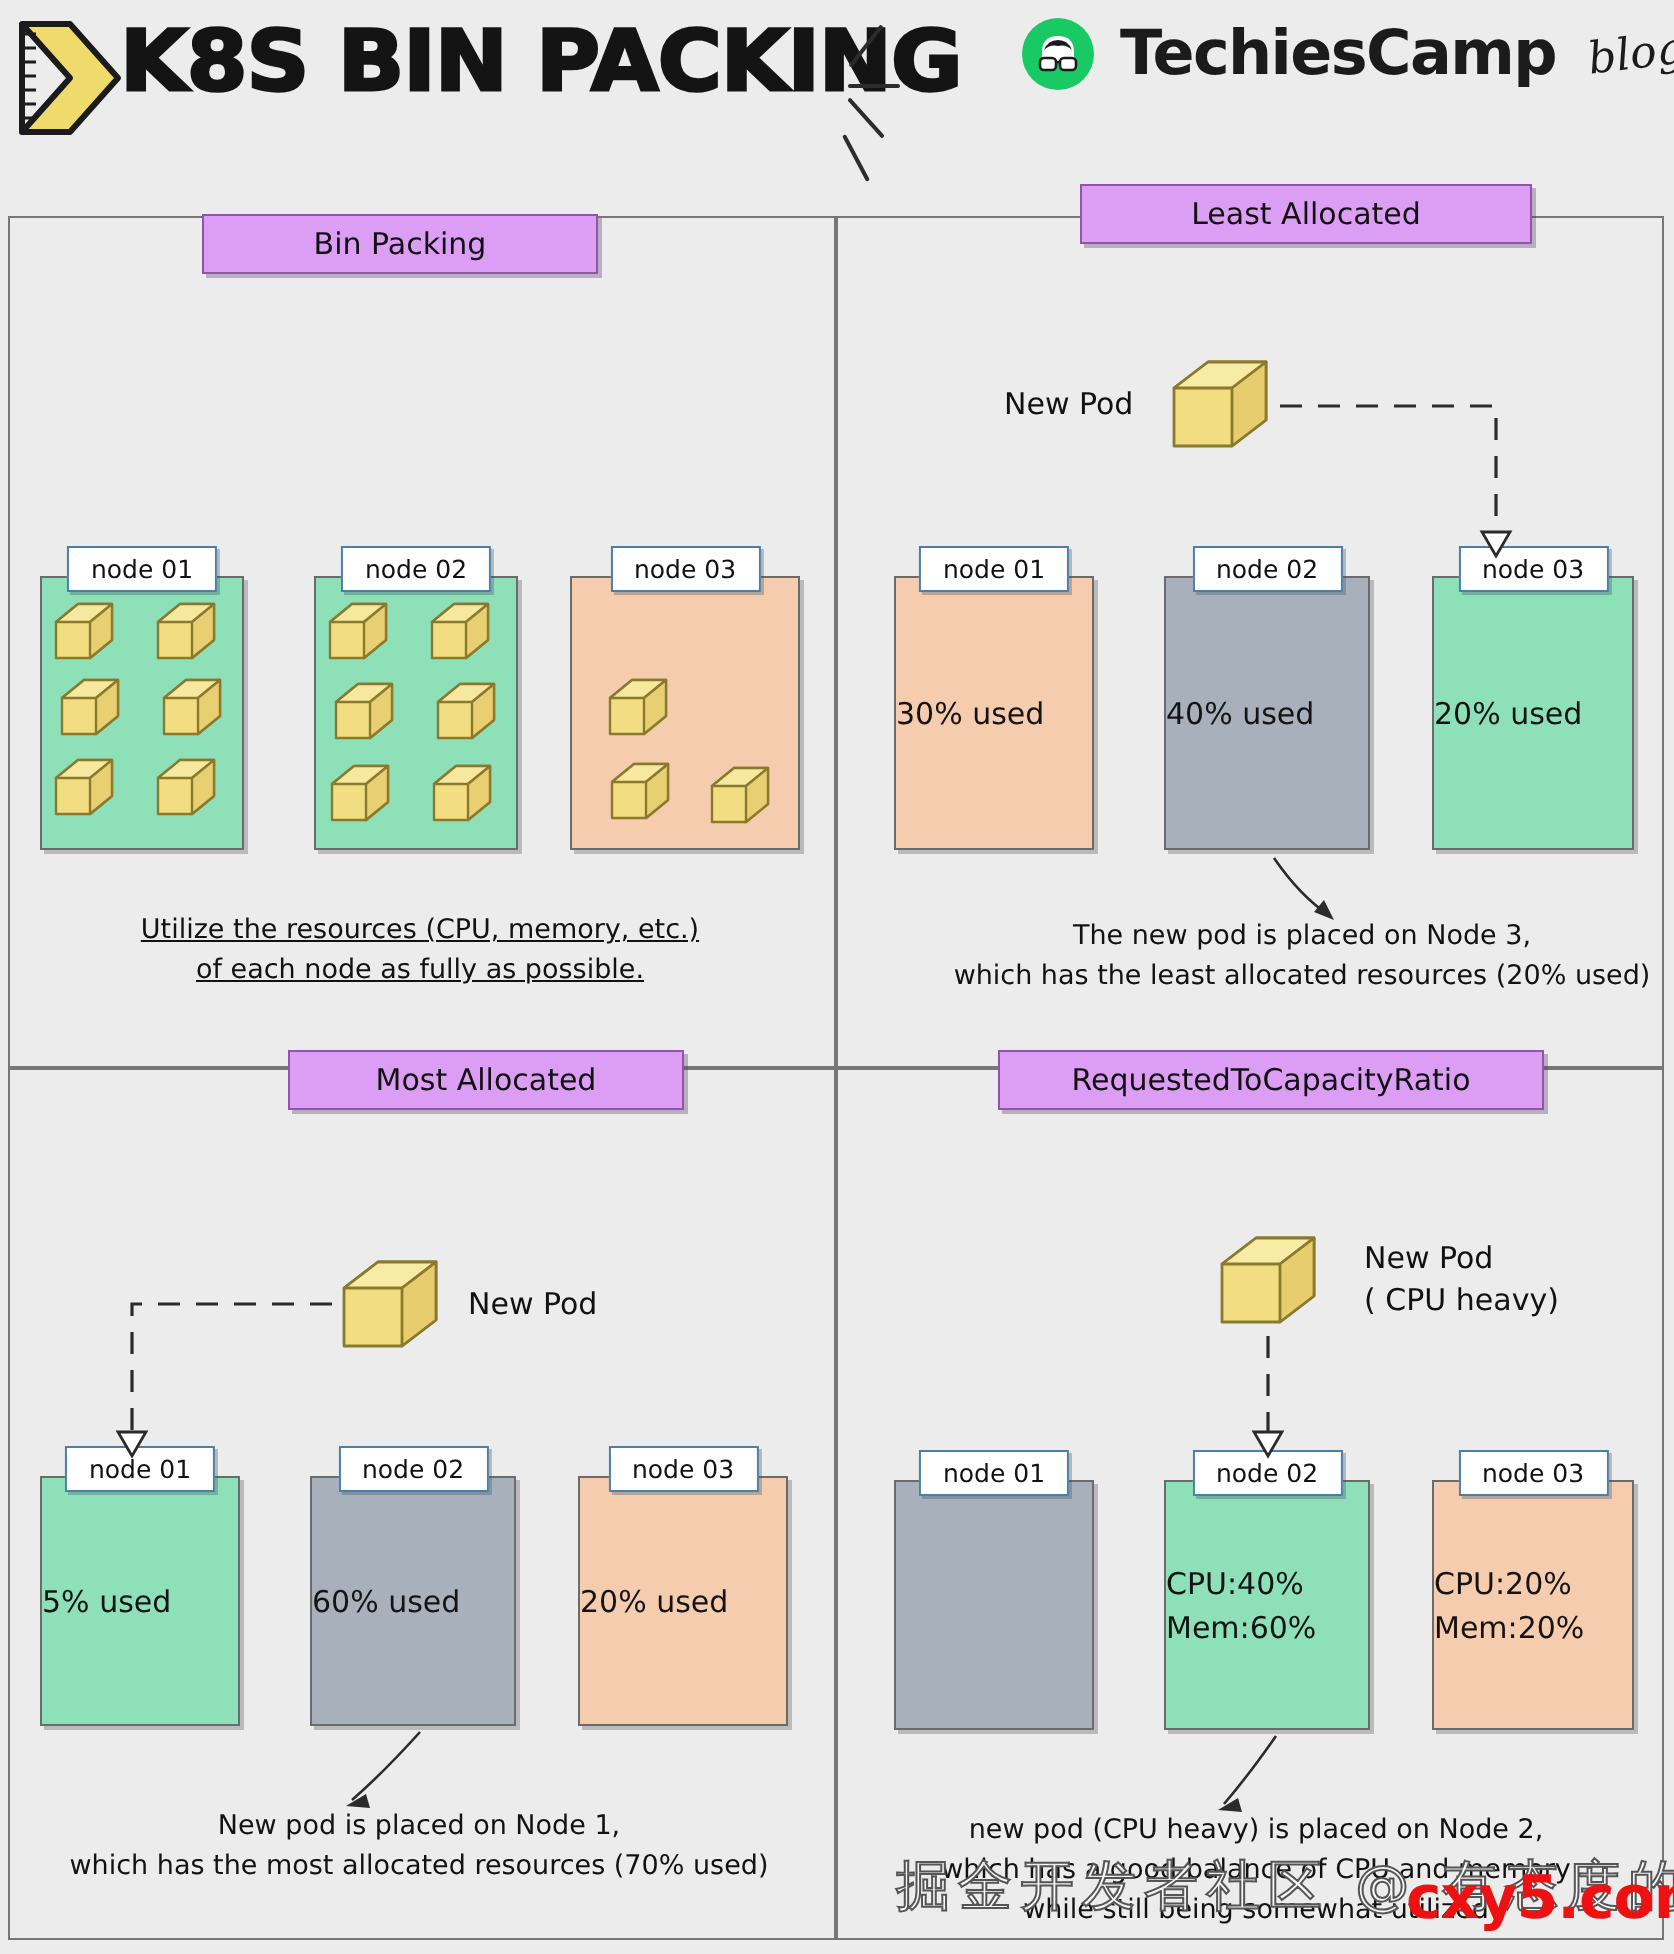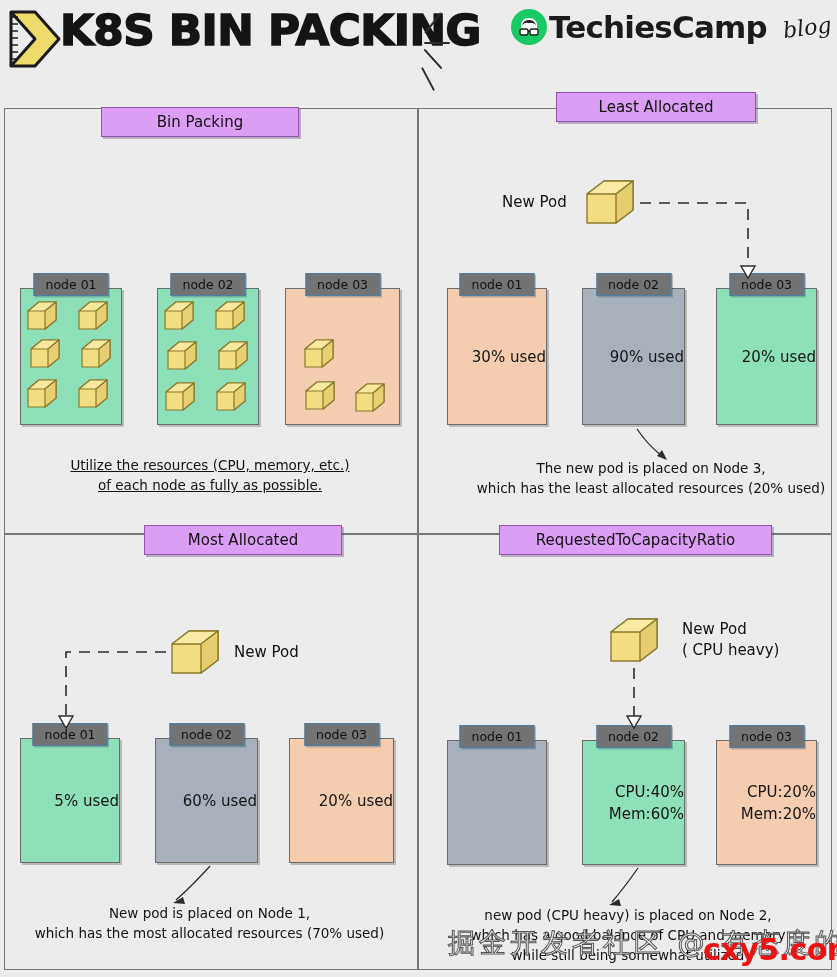--- a/index.html
+++ b/index.html
@@ -64,21 +64,21 @@
     position: absolute;
     left: 50%; top: 54%;
     transform: translate(-50%,-50%);
     width: 26px; height: 26px;
   }
   .logo-name {
     font-size: 31px;
     font-weight: 900;
     letter-spacing: -0.8px;
     color: #1b1b1b;
-    margin-left: 2px;
+    margin-left: 13px;
     white-space: nowrap;
   }
   .logo-blog {
     font-family: "DejaVu Serif", serif;
     font-style: italic;
     font-size: 22px;
     color: #1b1b1b;
     margin-left: 16px;
     transform: rotate(-7deg);
   }
@@ -127,36 +127,36 @@
     box-sizing: border-box;
   }
   .node.green  { background: #8ee0b8; }
   .node.peach  { background: #f6ccae; }
   .node.gray   { background: #a7b0bb; }
   .node-label {
     position: absolute;
     top: -16px;
     left: 50%;
     transform: translateX(-50%);
-    background: #737373;
+    background: #ffffff;
     border: 1.5px solid #4b7fa5;
     box-shadow: 1.5px 1.5px 0 rgba(60,90,110,.35);
     font-size: 12.5px;
     line-height: 21px;
     height: 23px;
     padding: 0 11px;
     white-space: nowrap;
     box-sizing: border-box;
   }
   .node-text {
     position: absolute;
     left: 0; right: 0;
     top: 50%;
     transform: translateY(-50%);
-    text-align: right;
+    text-align: left;
     font-size: 15px;
     line-height: 22px;
     color: #141414;
     white-space: pre-line;
   }
 
   
   .cube { position: absolute; }
 
   
@@ -241,21 +241,21 @@
     <span class="logo-name">TechiesCamp</span>
     <span class="logo-blog">blog</span>
   </div>
 </div>
 
 <div id="frame"></div>
 <div class="vdiv"></div>
 <div class="hdiv"></div>
 
 <div class="chip" style="left:101px; top:92px; width:198px;margin-top:15px;">Bin Packing</div>
-<div class="chip" style="left:556px; top:92px; width:200px;">Least Allocated</div>
+<div class="chip" style="left:540px; top:92px; width:226px;">Least Allocated</div>
 <div class="chip" style="left:112px; top:525px; width:198px;margin-left:32px;">Most Allocated</div>
 <div class="chip" style="left:499px; top:525px; width:273px;">RequestedToCapacityRatio</div>
 
 <div class="node green" style="left:20px; top:288px; width:102px; height:137px;">
   <div class="node-label">node 01</div>
 </div>
 <div class="node green" style="left:157px; top:288px; width:102px; height:137px;">
   <div class="node-label">node 02</div>
 </div>
 <div class="node peach" style="left:285px; top:288px; width:115px; height:137px;">
@@ -381,21 +381,21 @@
       <polygon points="33,17 50,4 50,33 33,46" fill="#e7cd6d"></polygon>
     </g>
   </svg>
 
 <div class="node peach" style="left:447px; top:288px; width:100px; height:137px;">
   <div class="node-label">node 01</div>
   <div class="node-text">30% used</div>
 </div>
 <div class="node gray" style="left:582px; top:288px; width:103px; height:137px;">
   <div class="node-label">node 02</div>
-  <div class="node-text">90% used</div>
+  <div class="node-text">40% used</div>
 </div>
 <div class="node green" style="left:716px; top:288px; width:101px; height:137px;">
   <div class="node-label">node 03</div>
   <div class="node-text">20% used</div>
 </div>
 
 <div class="caption" style="left:456px; top:458px; width:390px;">The new pod is placed on Node 3,
 which has the least allocated resources (20% used)</div>
 
 <svg class="cube" style="left:168px; top:627px; width:54px; height:52px;" viewBox="0 0 54 52">

